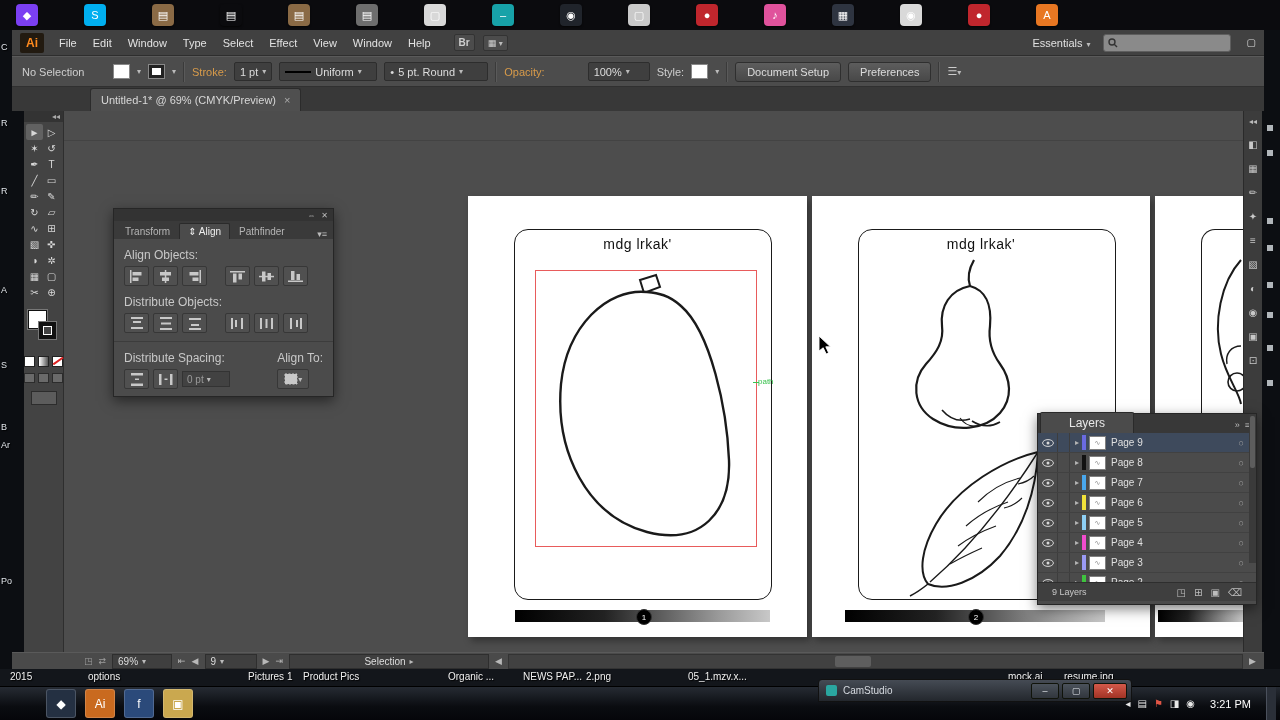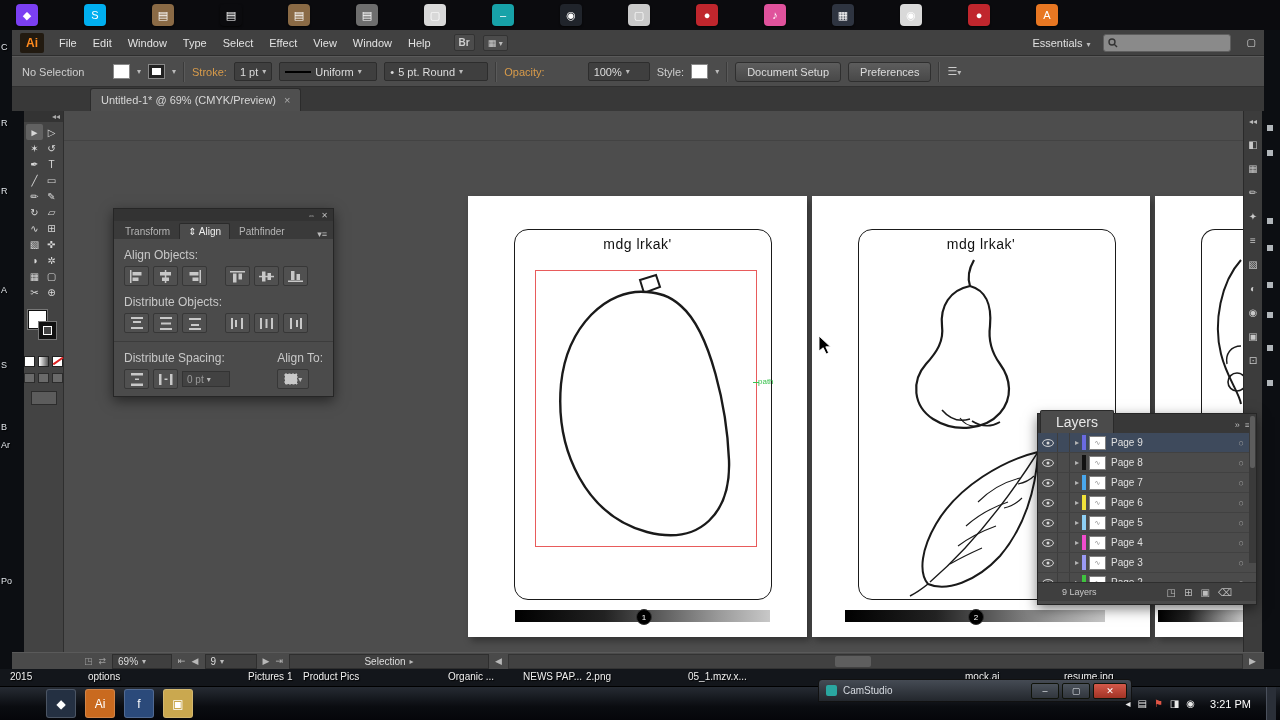--- a/index.html
+++ b/index.html
@@ -109,38 +109,38 @@
   .abtn{width:23px;height:18px;background:#505050;border:1px solid #373737;border-radius:2px;
         display:flex;align-items:center;justify-content:center;}
   .abtn svg *{fill:#c8c8c8;}
   .align-divider{border-top:1px solid #3c3c3c;margin:8px -10px 6px;}
   .align-bottom{display:flex;justify-content:space-between;}
   .ds-field{width:48px;height:16px;background:#424242;border:1px solid #333;color:#9a9a9a;font-size:10px;
             display:flex;align-items:center;gap:3px;padding:0 4px;box-sizing:border-box;}
   
   #layers-panel{left:1037px;top:413px;width:218px;height:190px;}
   #layers-tabbar{height:19px;background:#383838;display:flex;align-items:flex-end;padding:0 2px;}
-  #layers-tab{background:#4b4b4b;color:#e8e8e8;font-size:14px;padding:3px 15px;border:1px solid #2a2a2a;
+  #layers-tab{background:#4b4b4b;color:#e8e8e8;font-size:12px;padding:3px 28px;border:1px solid #2a2a2a;
               border-bottom:none;border-radius:2px 2px 0 0;}
   #layers-tab-icons{margin-left:auto;color:#bbb;font-size:9px;display:flex;gap:5px;padding:0 4px 3px 0;}
   #layers-rows{position:relative;height:149px;overflow:hidden;background:#4b4b4b;}
   .lrow{height:19px;display:flex;align-items:center;border-bottom:1px solid #414141;}
   .lrow .cell{height:100%;display:flex;align-items:center;justify-content:center;border-right:1px solid #3d3d3d;}
   .lrow .eye{width:19px;}
   .lrow .lock{width:11px;}
   .lrow .tri{color:#b5b5b5;font-size:8px;margin:0 3px 0 5px;}
   .lrow .chip{width:4px;height:15px;margin-right:3px;}
   .lrow .thumb{width:15px;height:12px;background:#fff;border:1px solid #808080;margin-right:5px;
                color:#888;font-size:7px;display:flex;align-items:center;justify-content:center;}
   .lrow .lname{color:#e0e0e0;font-size:10px;}
   .lrow .target{margin-left:auto;margin-right:12px;color:#9c9c9c;font-size:9px;}
   #layers-scroll{position:absolute;right:0;top:0;width:7px;height:149px;background:#3a3a3a;}
   #layers-scroll .thumb-v{position:absolute;left:1px;top:2px;width:5px;height:52px;background:#5d5d5d;border-radius:2px;}
   #layers-footer{height:18px;background:#3f3f3f;border-top:1px solid #2e2e2e;display:flex;align-items:center;
-                 padding:0 24px;color:#c8c8c8;font-size:9px;}
+                 padding:0 14px;color:#c8c8c8;font-size:9px;}
   #layers-footer-icons{margin-left:auto;display:flex;gap:8px;color:#bdbdbd;font-size:10px;}
   
   #app-statusbar{position:absolute;left:12px;top:652px;width:1252px;height:17px;background:#4a4a4a;
                  border-top:1px solid #5a5a5a;display:flex;align-items:center;gap:6px;padding:0 8px 0 72px;
                  box-sizing:border-box;font-size:10px;}
   .sb-icon{color:#9d9d9d;font-size:9px;}
   .sb-field{background:#3f3f3f;border:1px solid #2e2e2e;height:13px;display:flex;align-items:center;
             gap:4px;padding:0 5px;color:#ddd;}
   .sb-arrow{color:#b8b8b8;font-size:9px;}
   #sb-status{width:188px;justify-content:center;}
@@ -773,21 +773,21 @@
   <div id="desktop-files-row">
 
   <span class="file-label" style="left: 10px;">2015</span>
       <span class="file-label" style="left: 88px;">options</span>
       <span class="file-label" style="left: 248px;">Pictures 1</span>
       <span class="file-label" style="left: 303px;">Product Pics</span>
       <span class="file-label" style="left: 448px;">Organic ...</span>
       <span class="file-label" style="left: 523px;">NEWS PAP...</span>
       <span class="file-label" style="left: 586px;">2.png</span>
       <span class="file-label" style="left: 688px;">05_1.mzv.x...</span>
-      <span class="file-label" style="left: 965px;">mock.ai</span>
+      <span class="file-label" style="left: 1008px;">mock.ai</span>
       <span class="file-label" style="left: 1064px;">resume.jpg</span>
     </div>
 
   <div id="taskbar">
     <span style="display:flex;gap:9px;">
 
     <span class="tb-icon" style="background: rgb(36, 48, 66);">
           <span>◆</span>
         </span>
         <span class="tb-icon" style="background: rgb(201, 106, 31);">

